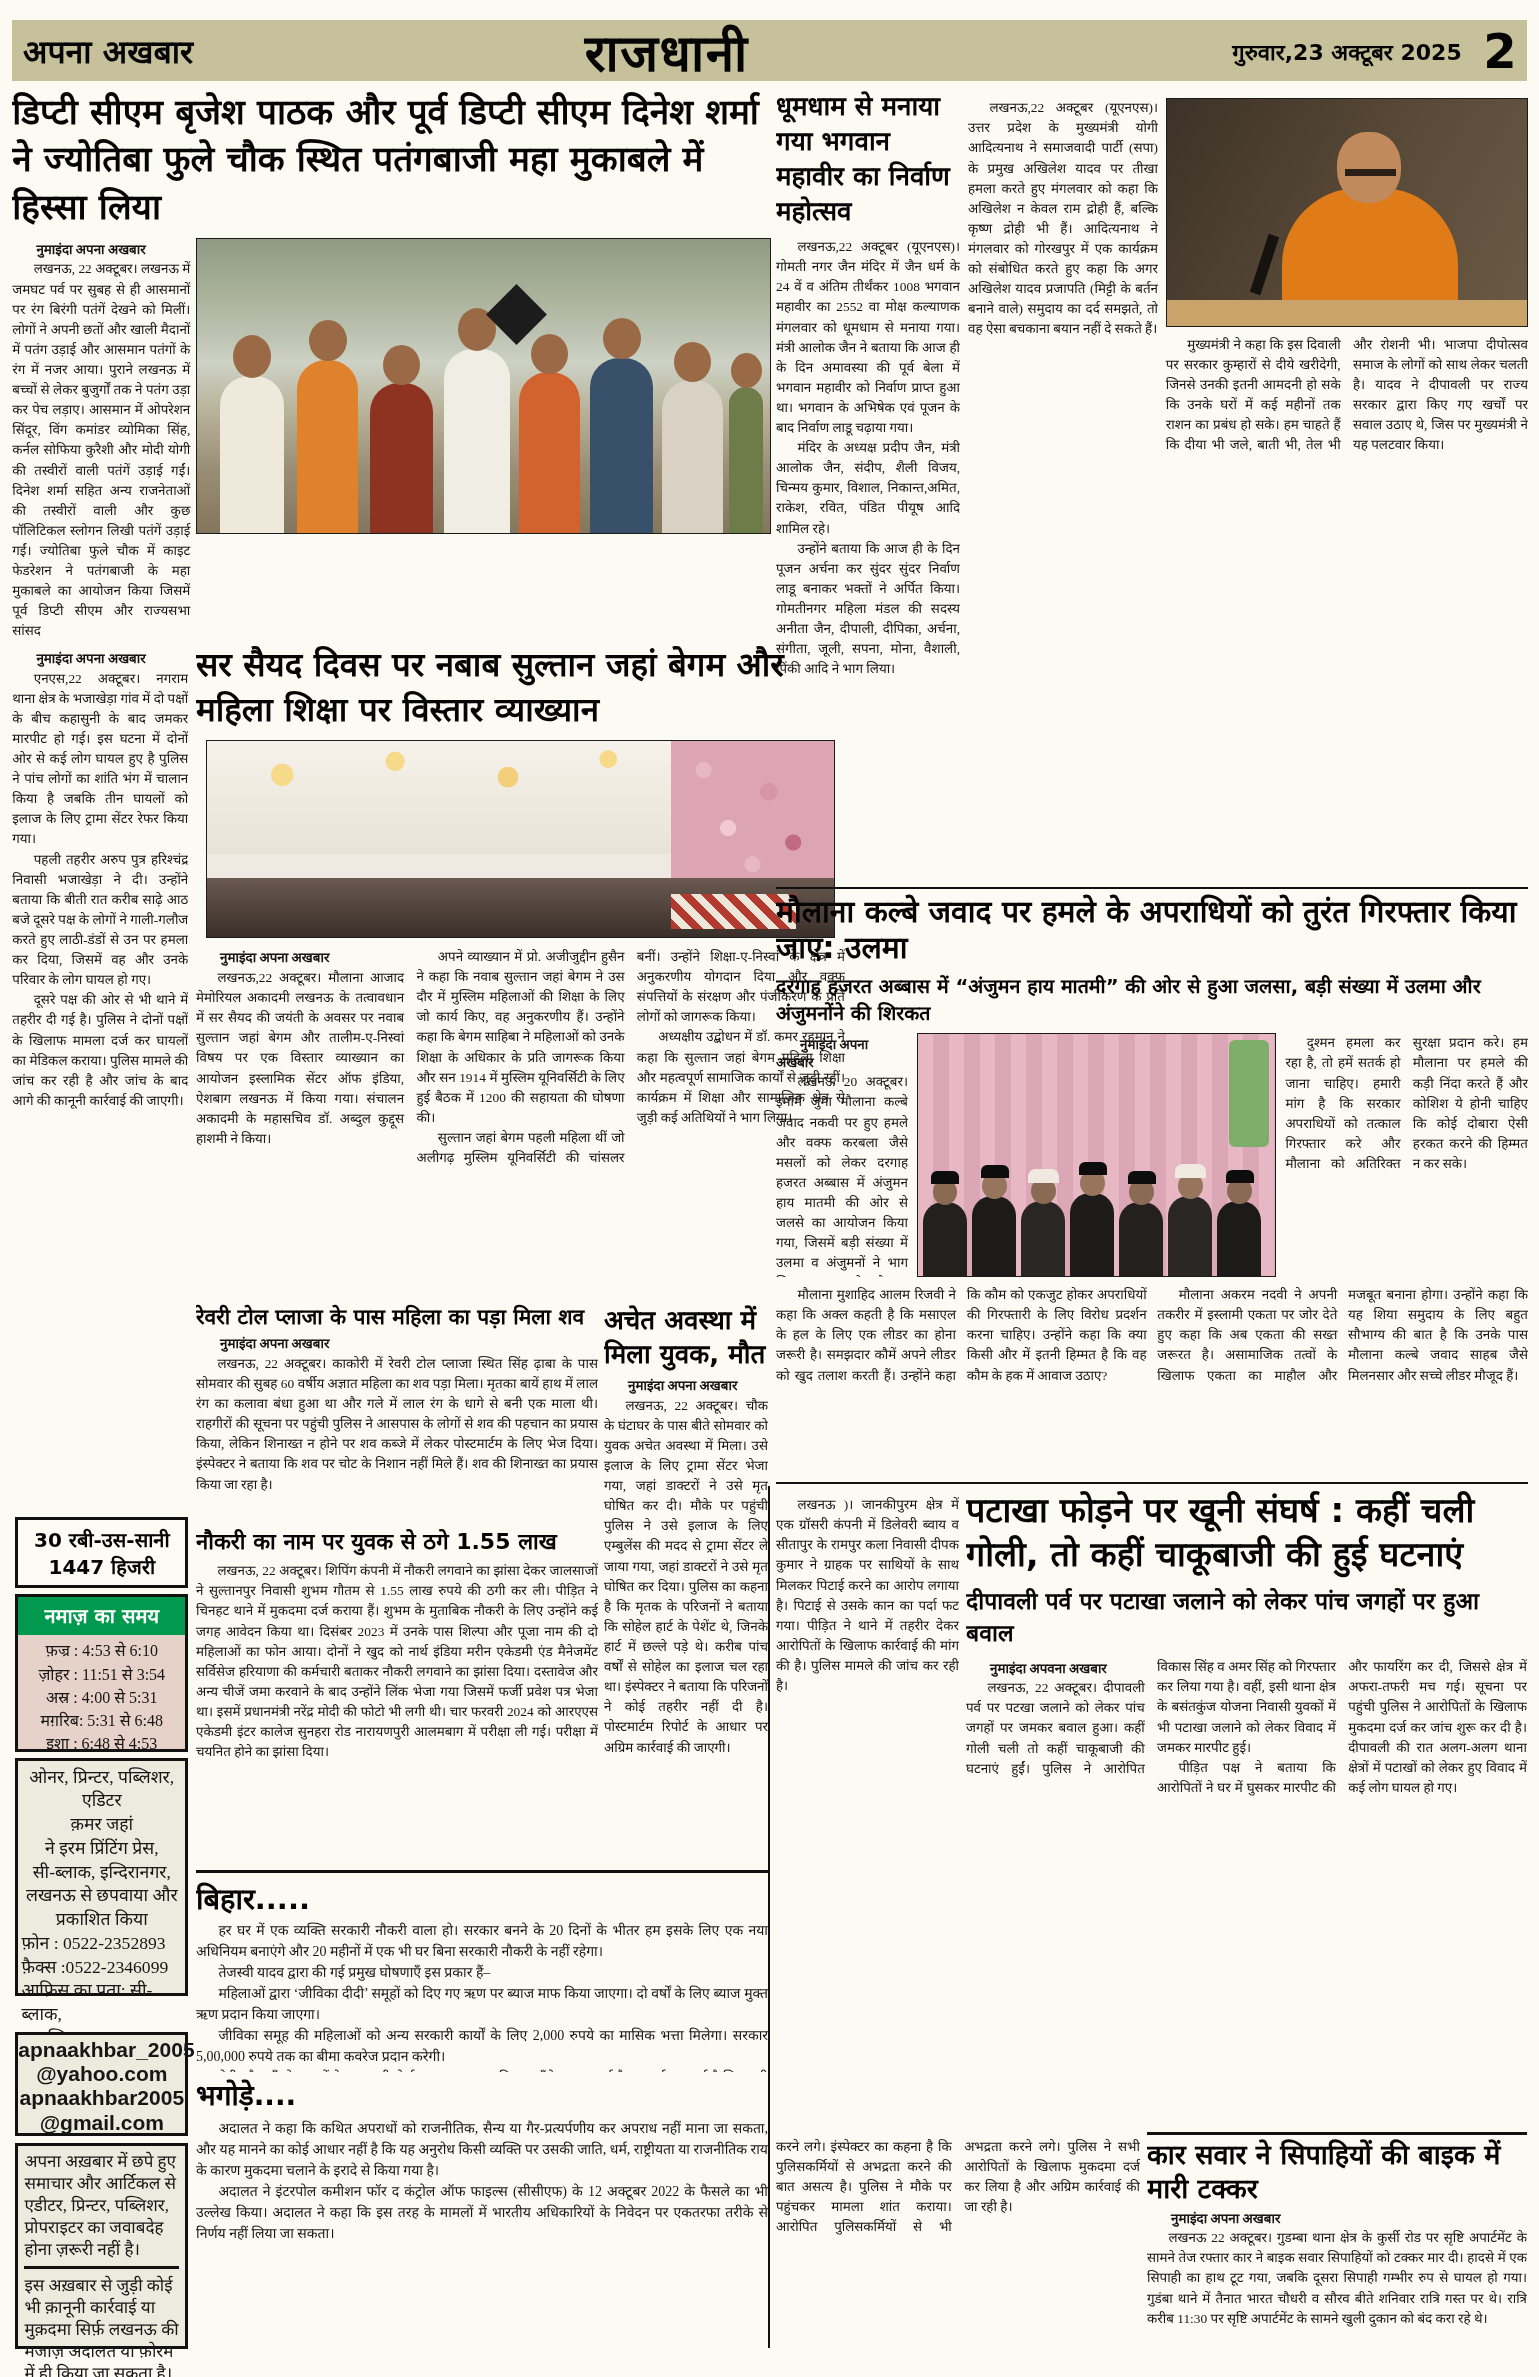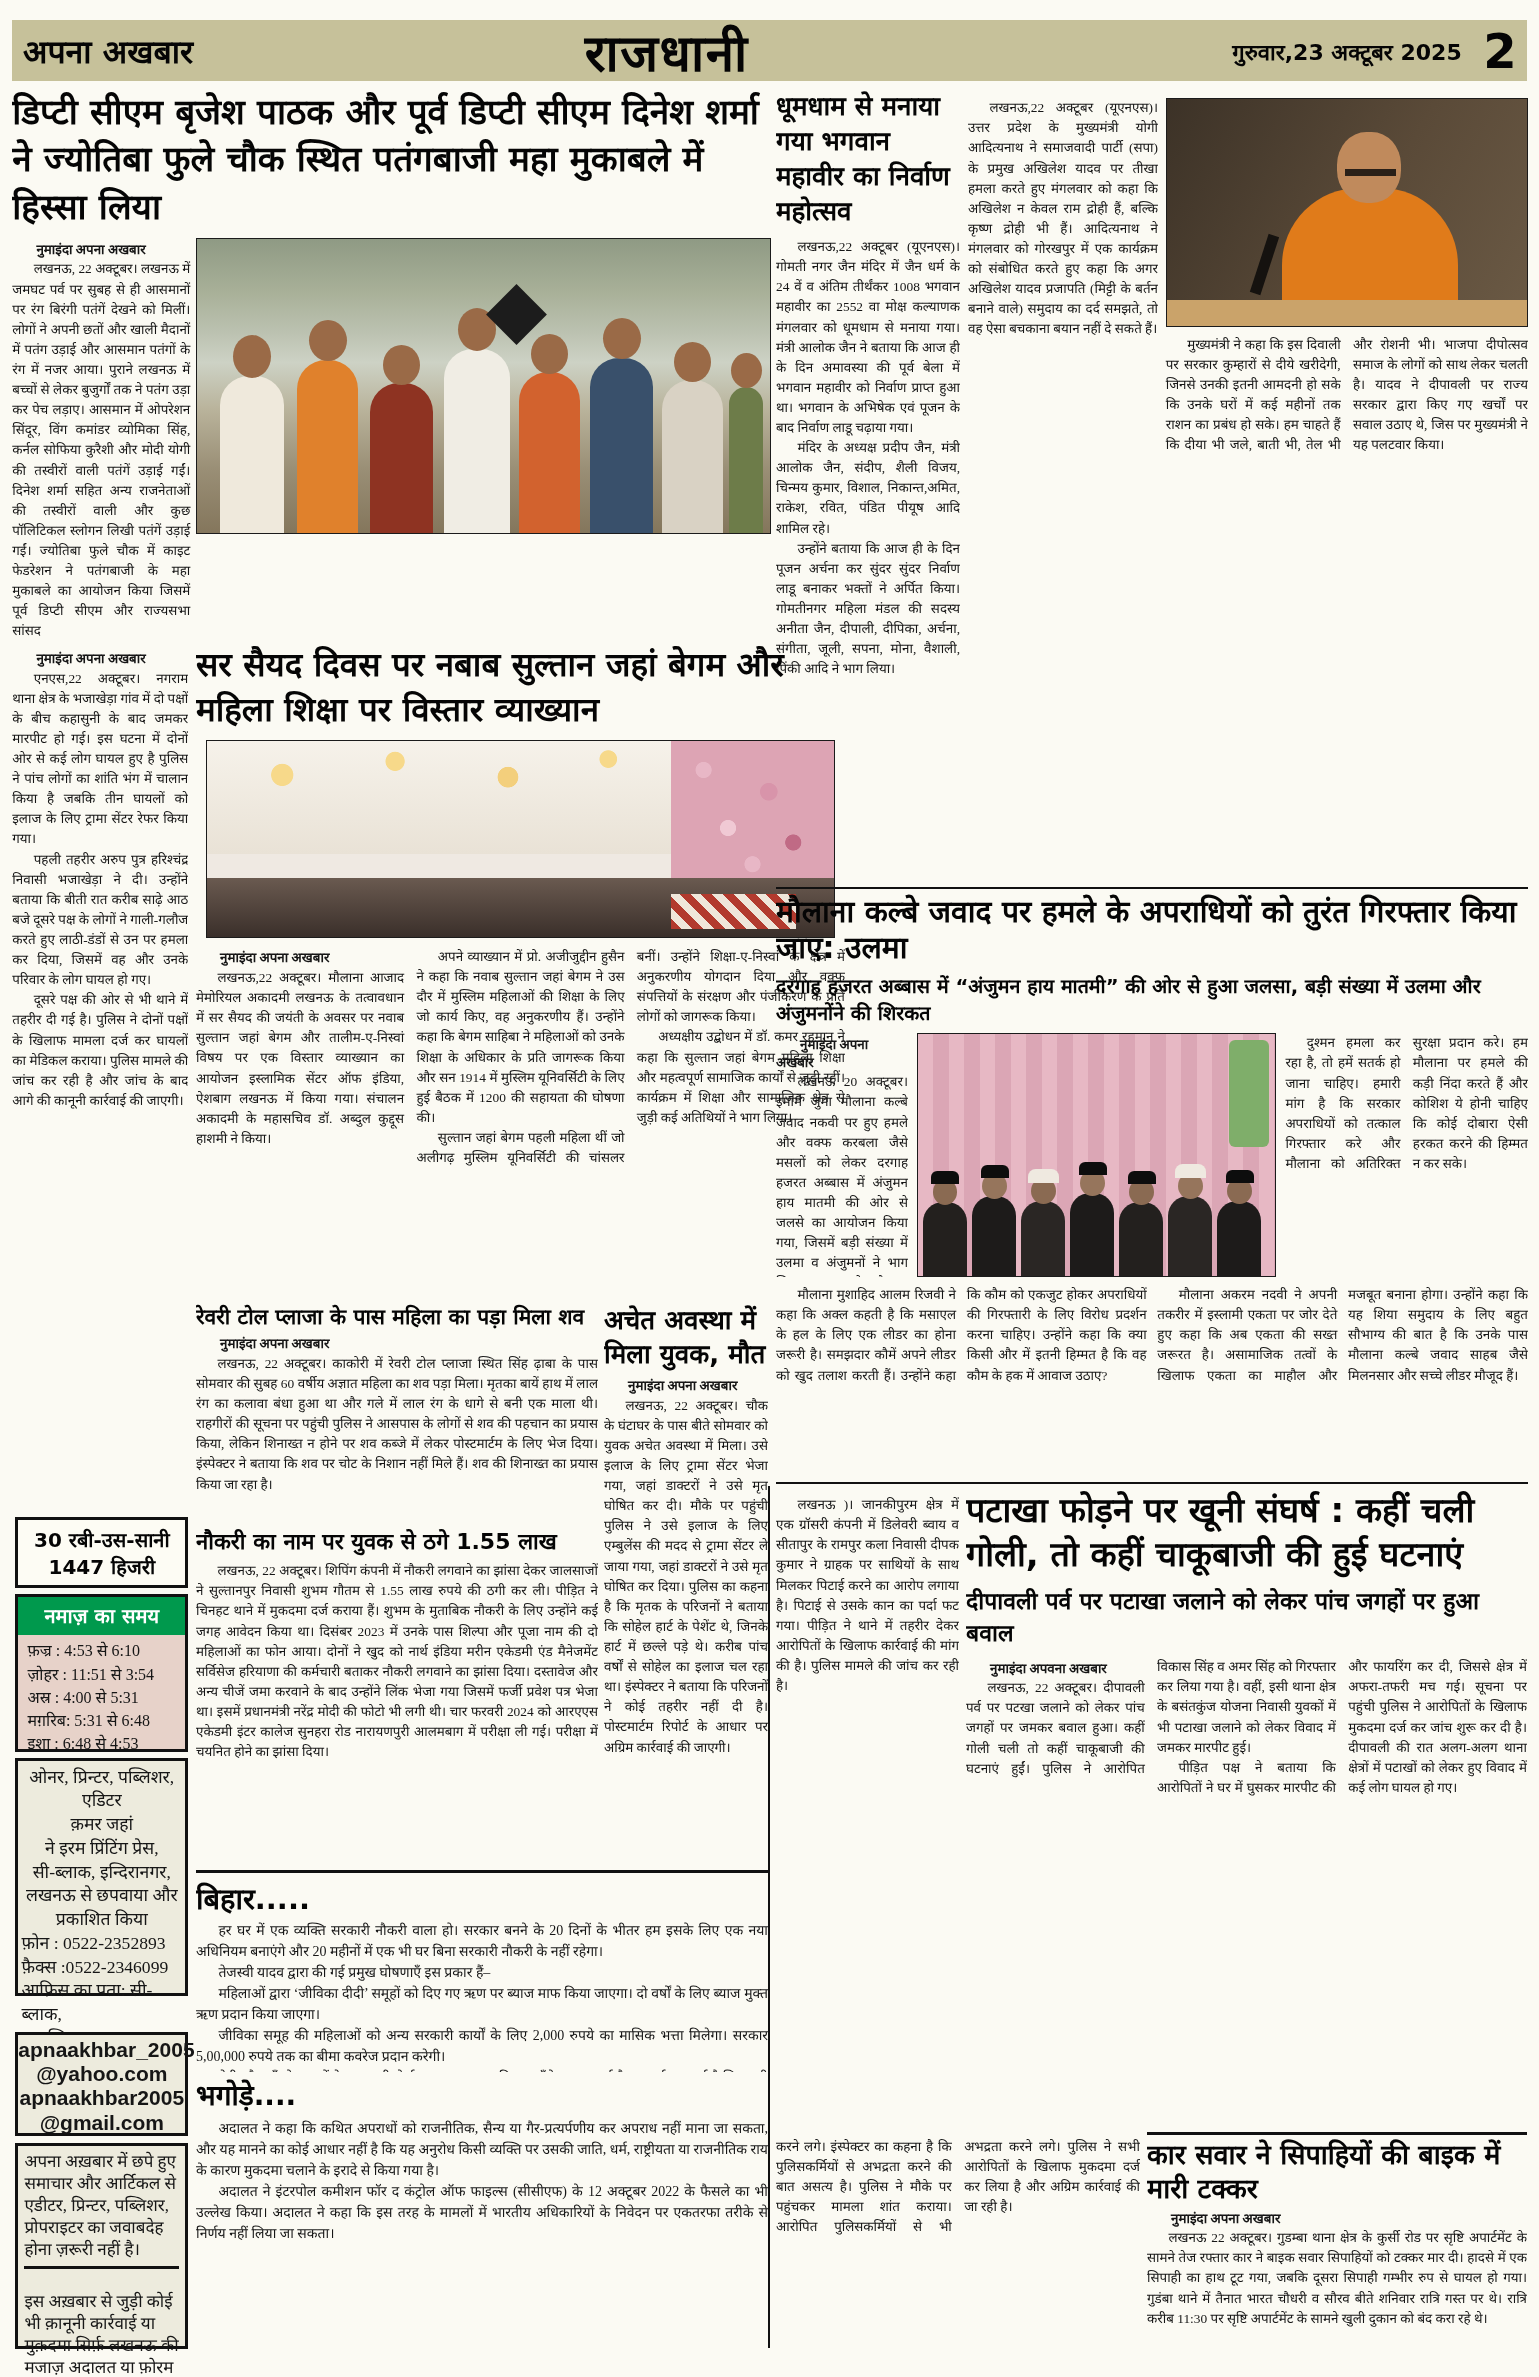--- a/index.html
+++ b/index.html
@@ -110,21 +110,21 @@
     </div>
   </div>
 
   <div class="box" style="left:15.3px;top:1517px;width:173px;height:71px;background:#fdfcf4;padding-top:6.1px;">
     <div class="hfont" style="font-size:20px;">30 रबी-उस-सानी</div>
     <div class="hfont" style="font-size:20px;">1447 हिजरी</div>
   </div>
 
   <div class="box" style="left:15.3px;top:1594px;width:173px;height:158px;padding:0;background:#e7d2c9;">
     <div class="hfont" style="background:#00994d;color:#fff;font-size:20px;padding:5.4px 0;">नमाज़ का समय</div>
-    <div style="text-align:left;padding:4.6px 9.2px;font-size:16px;line-height:1.45;">
+    <div style="text-align:center;padding:4.6px 9.2px;font-size:16px;line-height:1.45;">
       <div>फ़ज्र  :  4:53  से  6:10</div>
       <div>ज़ोहर :  11:51  से  3:54</div>
       <div>अस्र   :  4:00  से  5:31</div>
       <div>मग़रिब:  5:31  से  6:48</div>
       <div>इशा   :  6:48  से  4:53</div>
     </div>
   </div>
 
   <div class="box" style="left:15.3px;top:1758px;width:173px;height:238px;padding:4.6px 3.1px;font-size:17.6px;line-height:1.35;">
     <div>ओनर, प्रिन्टर, पब्लिशर,</div>
@@ -141,21 +141,21 @@
   </div>
 
   <div class="box" style="left:15.3px;top:2032px;width:173px;height:104px;padding-top:3.1px;font-family:'Liberation Sans',sans-serif;font-weight:bold;font-size:21px;line-height:1.15;">
     <div>apnaakhbar_2005</div>
     <div>@yahoo.com</div>
     <div>apnaakhbar2005</div>
     <div>@gmail.com</div>
   </div>
 
   <div class="box" style="left:15.3px;top:2143px;width:173px;height:206px;padding:4.6px 6.1px;text-align:left;font-size:17px;line-height:1.3;">
-    <div style="border-bottom:3.1px solid #111;padding-bottom:4.6px;margin-bottom:22px;">अपना अख़बार में छपे हुए समाचार और आर्टिकल से एडीटर, प्रिन्टर, पब्लिशर, प्रोपराइटर का जवाबदेह होना ज़रूरी नहीं है।</div>
+    <div style="border-bottom:3.1px solid #111;padding-bottom:4.6px;margin-bottom:6px;">अपना अख़बार में छपे हुए समाचार और आर्टिकल से एडीटर, प्रिन्टर, पब्लिशर, प्रोपराइटर का जवाबदेह होना ज़रूरी नहीं है।</div>
     <div>इस अख़बार से जुड़ी कोई भी क़ानूनी कार्रवाई या मुक़दमा सिर्फ़ लखनऊ की मजाज़ अदालत या फ़ोरम में ही किया जा सकता है।</div>
   </div>
 
   <div class="art" style="left:196px;top:643px;width:649px;height:656px;">
     <h1 class="hl" style="font-size:33px;line-height:1.35;">सर सैयद दिवस पर नबाब सुल्तान जहां बेगम और महिला शिक्षा पर विस्तार व्याख्यान</h1>
     <div class="photo" style="width:629px;height:198px;margin:7.7px auto 0;background:#efe9e2;">
       <div style="position:absolute;left:0;top:0;width:100%;height:58%;background:
         radial-gradient(circle at 12% 30%, #f7d98a 0 10.7px, transparent 11.5px),
         radial-gradient(circle at 30% 18%, #f7d98a 0 9.2px, transparent 10px),
         radial-gradient(circle at 48% 32%, #f3cf7c 0 10px, transparent 10.7px),

